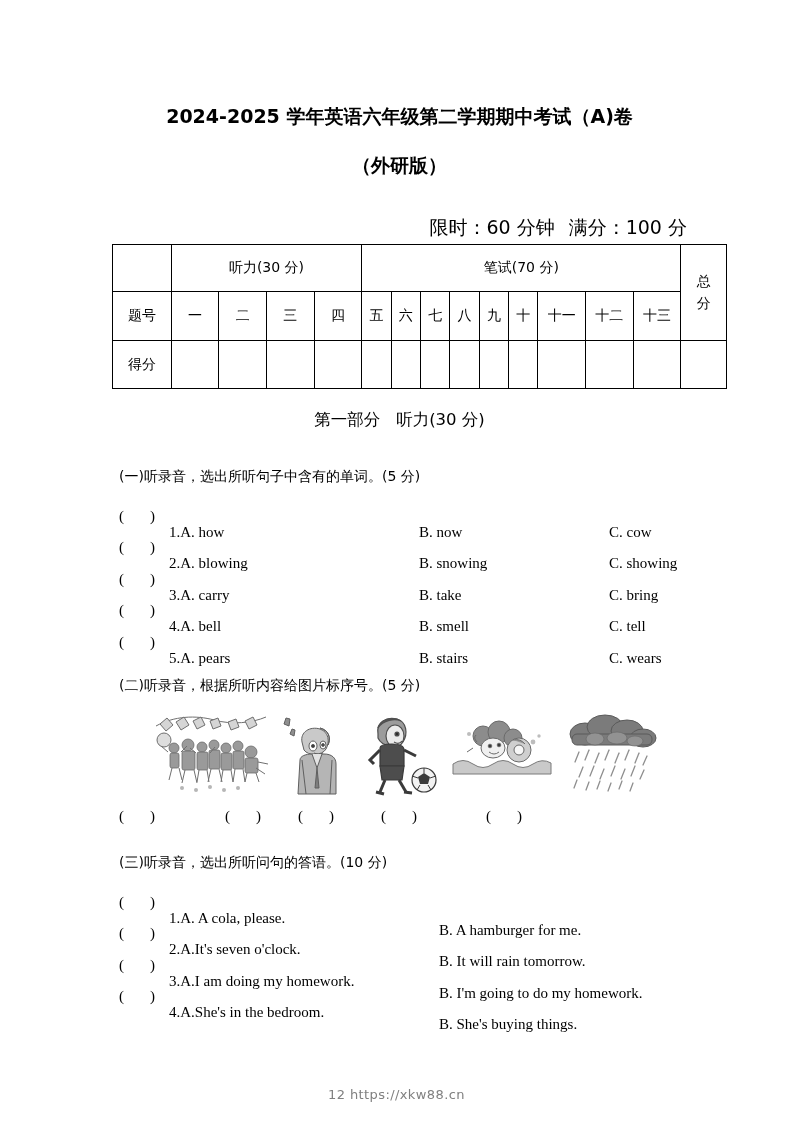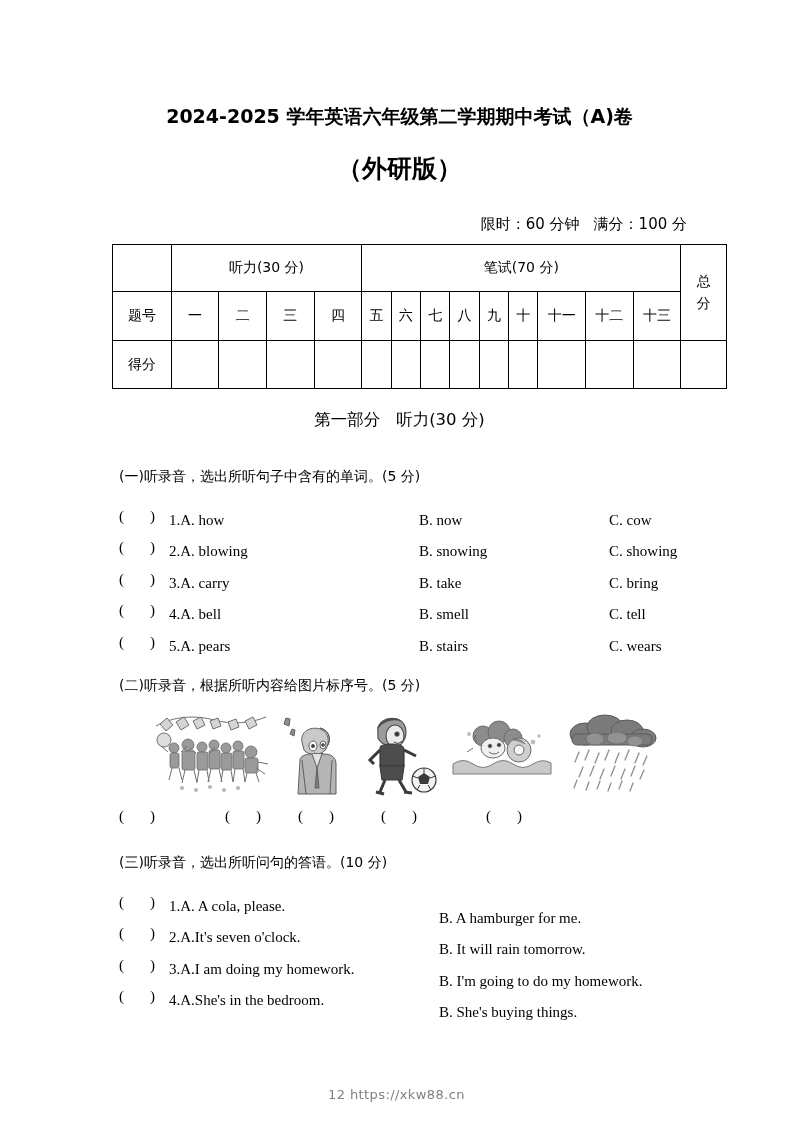--- a/index.html
+++ b/index.html
@@ -34,34 +34,34 @@
     font-family: "DejaVu Sans", "Liberation Sans", sans-serif;
     font-weight: bold;
     font-size: 19px;
     letter-spacing: 0px;
     white-space: nowrap;
     line-height: 1.2;
   }
   .title-line2 {
     font-family: "DejaVu Sans", "Liberation Sans", sans-serif;
     font-weight: bold;
-    font-size: 25px;
+    font-size: 19px;
     margin-top: 26px;
     line-height: 1.2;
   }
 
   
   .limit-line {
     position: absolute;
     left: 112px;
     top: 215px;
     width: 575px;
     text-align: right;
     font-family: "DejaVu Sans", "Liberation Sans", sans-serif;
-    font-size: 15px;
+    font-size: 19px;
   }
   .limit-line .gap { display: inline-block; width: 14px; }
 
   
   .score-table {
     position: absolute;
     left: 112px;
     top: 244px;
     width: 615px;
     border-collapse: collapse;
@@ -115,21 +115,21 @@
 
   .qrow {
     position: relative;
     height: 31.4px;
     font-family: "Liberation Serif", "DejaVu Serif", serif;
     font-size: 15px;
     white-space: nowrap;
   }
   .qrow .opt {
     position: absolute;
-    top: 4px;
+    top: 16px;
   }
   .paren { position: absolute; left: 0; top: 0; }
   .paren .l { display: inline-block; }
   .paren .r { display: inline-block; margin-left: 26px; }
 
   
   .c1-a { left: 50px; }
   .c1-b { left: 300px; }
   .c1-c { left: 490px; }
   

